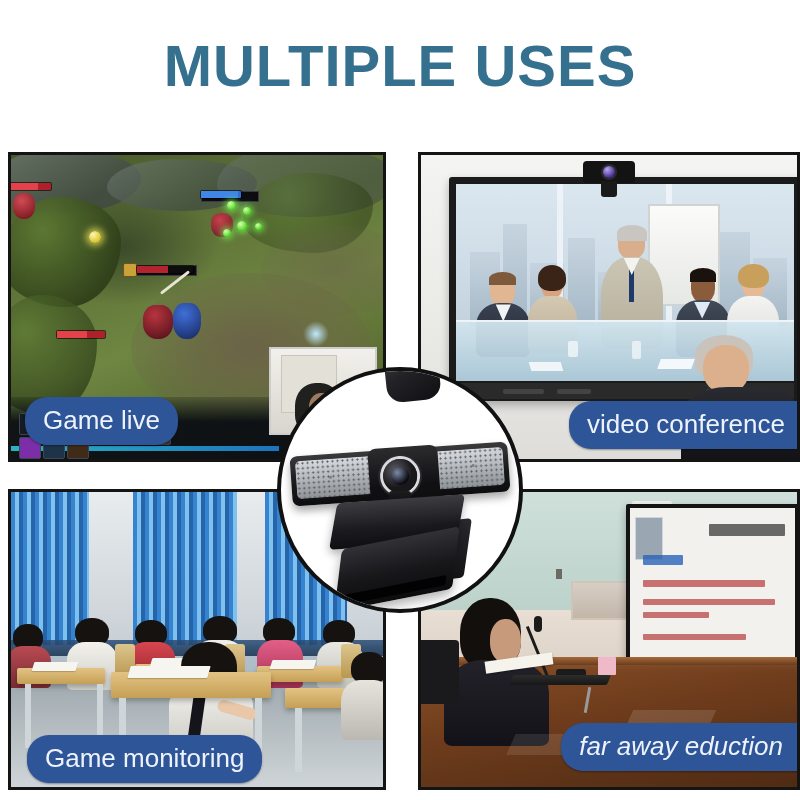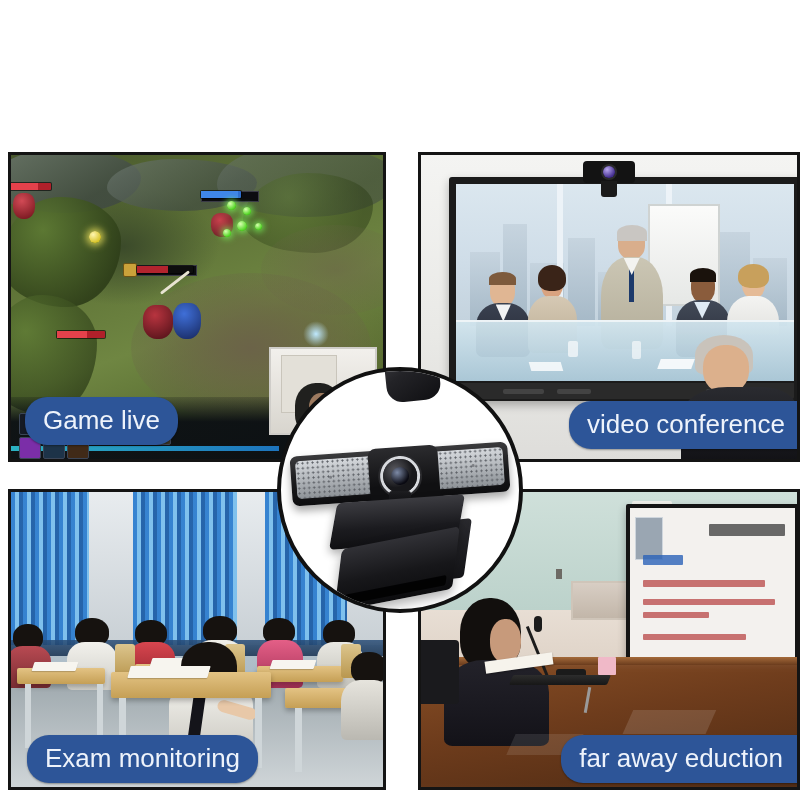--- a/index.html
+++ b/index.html
@@ -49,21 +49,21 @@
     line-height:1;
     padding:10px 18px 12px 18px;
     white-space:nowrap;
     font-family:"Liberation Sans", sans-serif;
     z-index:30;
     box-shadow:0 1px 2px rgba(0,0,0,.35);
   }
   #badge-game{ left:14px;  bottom:14px; }
   #badge-conf{ right:-6px; bottom:10px; border-radius:22px 0 0 22px;}
   #badge-exam{ left:16px;  bottom:4px; }
-  #badge-edu { right:-4px; bottom:4px; border-radius:22px 0 0 22px;}
+  #badge-edu { right:-4px; bottom:16px; border-radius:22px 0 0 22px;font-style:italic;}
 
   
   .g-ground{
     position:absolute;inset:0;
     background:
       radial-gradient(ellipse 55% 40% at 72% 62%, #6d7a3c 0%, rgba(109,122,60,0) 60%),
       radial-gradient(ellipse 40% 30% at 30% 30%, #3b4a2a 0%, rgba(59,74,42,0) 65%),
       linear-gradient(160deg,#47562c 0%, #5d7136 28%, #6f8642 55%, #55682f 80%, #3e4d26 100%);
   }
   .g-rock{
@@ -314,20 +314,21 @@
     border-radius:3px;background:#000;
     opacity:.85;
   }
   .cam-dot{position:absolute;width:3px;height:3px;border-radius:50%;background:#7c7f84;}
 </style>
 </head>
 <body>
 
 <div id="stage">
 
+  <div class="title">MULTIPLE USES</div>
 
   <div class="panel" id="panel-conf">
     <div class="scene">
       <div class="c-room"></div>
 
       <div class="c-cam">
         <div class="lens"></div>
         <div class="stem"></div>
       </div>
 
@@ -536,21 +537,21 @@
       <div class="e-desklegs" style="left:14px;top:192px;width:6px;height:64px;"></div>
       <div class="e-desklegs" style="left:86px;top:192px;width:6px;height:62px;"></div>
       <div class="e-desk" style="left:274px;top:196px;width:110px;height:20px;"></div>
       <div class="e-desklegs" style="left:284px;top:216px;width:7px;height:64px;"></div>
 
       <div class="e-student" style="left:330px;top:160px;width:52px;height:100px;">
         <div class="e-hair" style="left:10px;top:0;width:36px;height:32px;"></div>
         <div class="e-torso" style="left:0;top:28px;width:52px;height:60px;background:linear-gradient(180deg,#e6e4dd,#bab8b1);"></div>
       </div>
     </div>
-    <div class="badge" id="badge-exam">Exam monitoring</div>
+    <div class="badge" id="badge-exam">Game monitoring</div>
   </div>
 
   <div class="panel" id="panel-edu">
     <div class="scene">
       <div class="d-room"></div>
       <div class="d-wallupper"></div>
       <div class="d-walllower"></div>
       <div class="d-niche" style="left:40%;top:30%;width:16%;height:12%;"></div>
       <div style="position:absolute;left:36%;top:26%;width:6px;height:10px;background:#6d6a64;"></div>
       <div style="position:absolute;left:56%;top:3%;width:40px;height:5px;background:#f4f2ec;opacity:.9;border-radius:2px;"></div>

